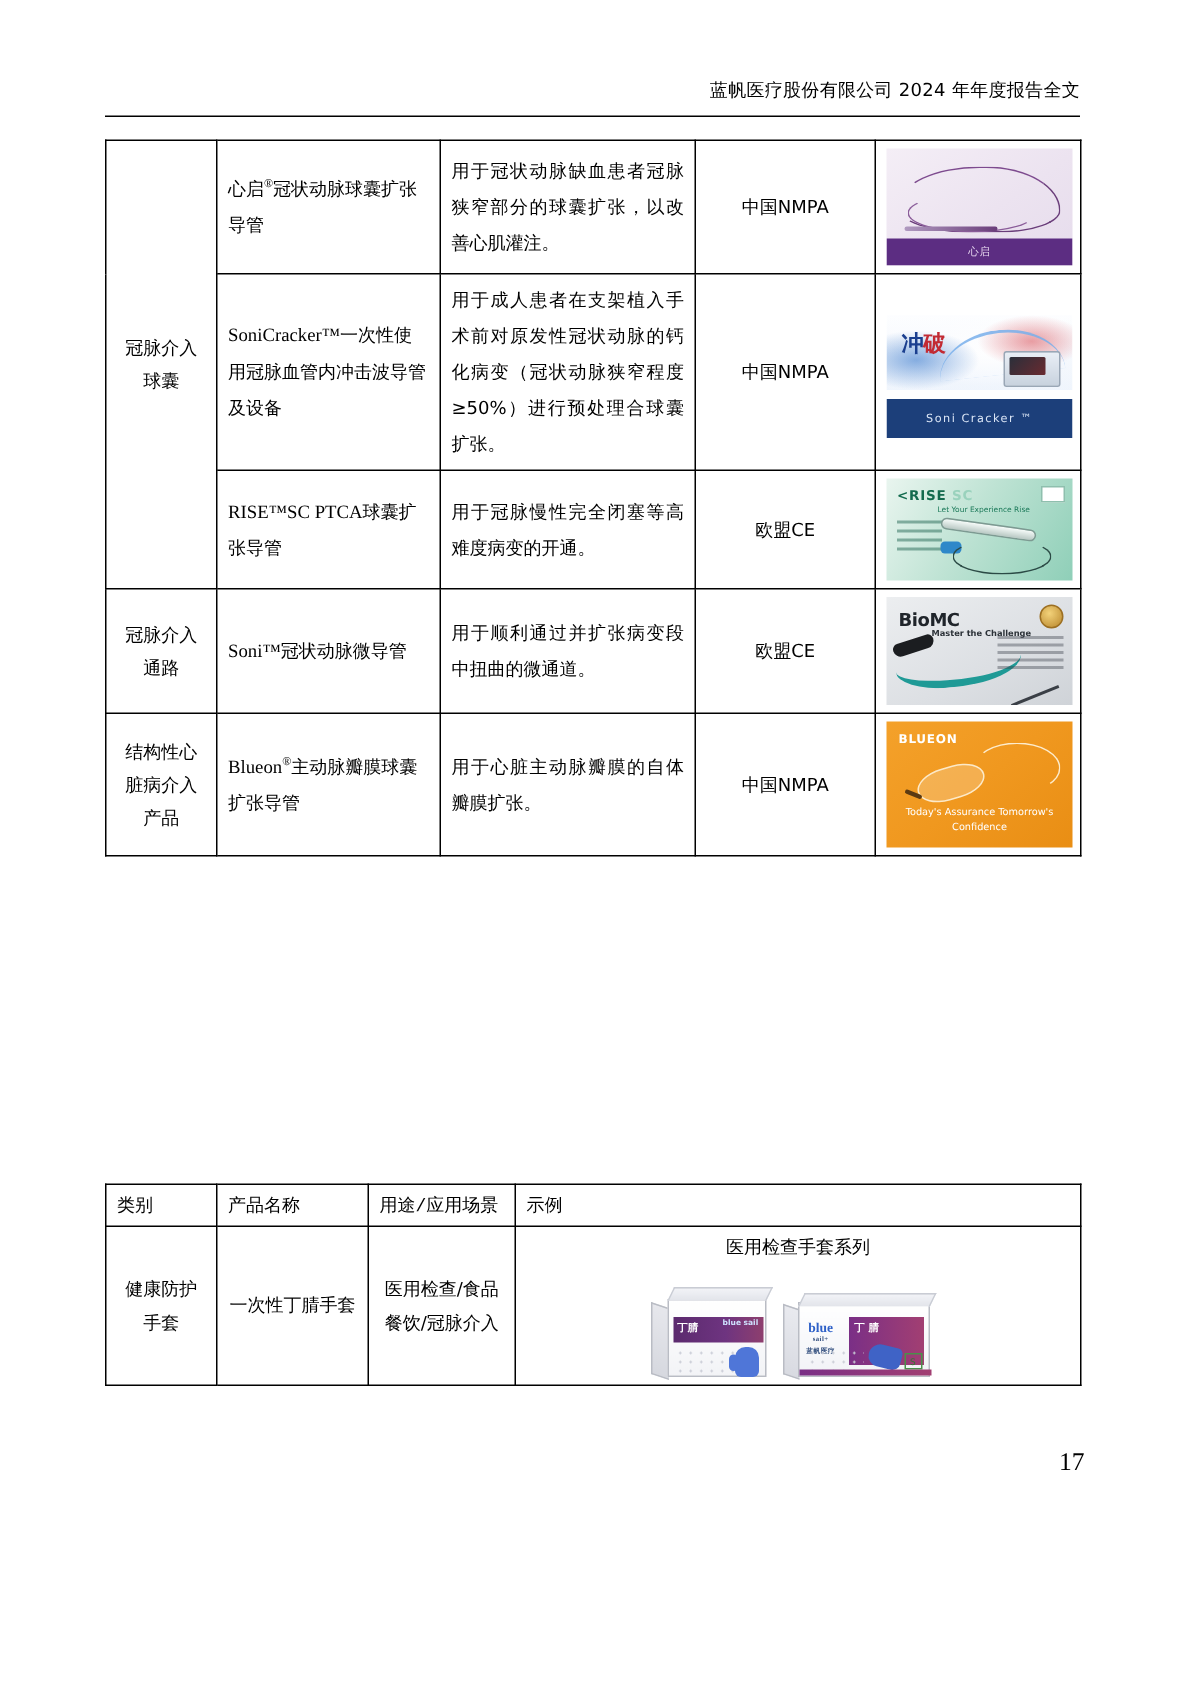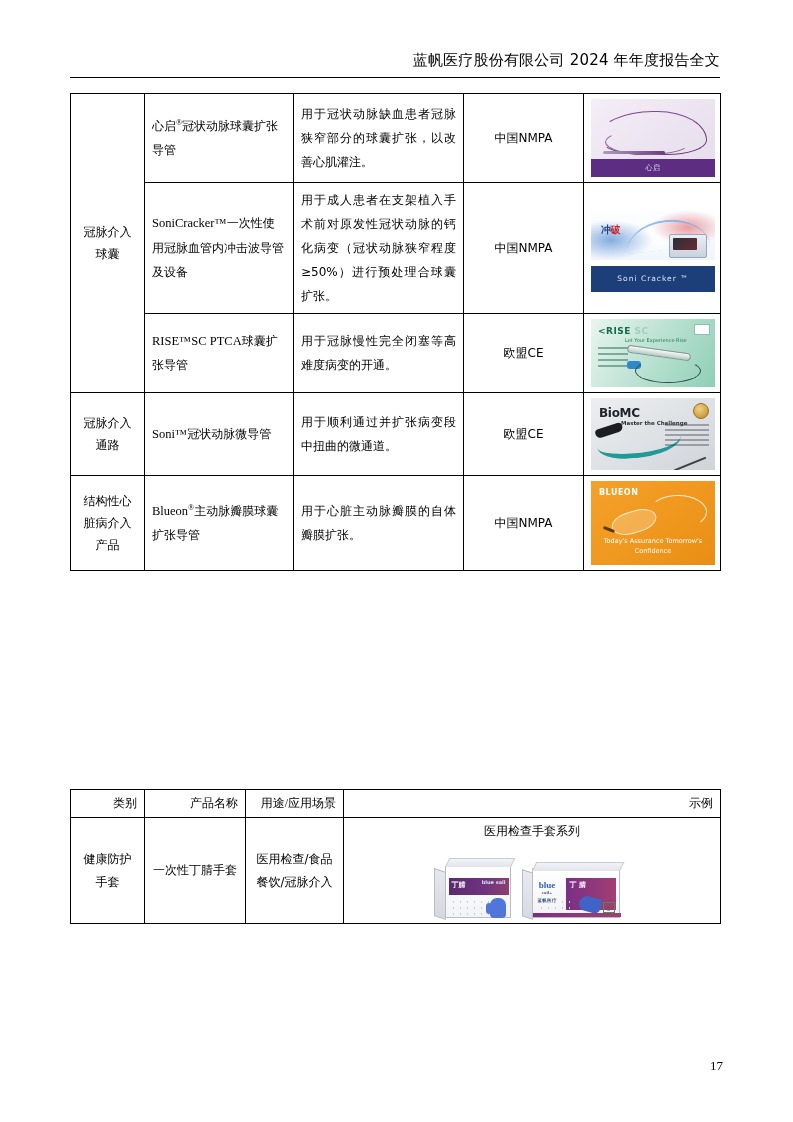--- a/index.html
+++ b/index.html
@@ -13,21 +13,21 @@
     position: relative;
     overflow: hidden;
   }
   .page { position: relative; width: 793px; height: 1122px; padding: 0; }
 
   
   .pg-header {
     position: absolute;
     left: 70px; top: 52px; width: 650px;
     text-align: right;
-    font-size: 15px;
+    font-size: 12px;
     line-height: 16px;
     font-family: "DejaVu Sans", "Liberation Sans", sans-serif;
     letter-spacing: .2px;
   }
   .header-rule {
     position: absolute;
     left: 70px; top: 77px; width: 650px;
     border-top: 1.3px solid #000;
   }
 
@@ -113,21 +113,21 @@
       linear-gradient(180deg,#ffffff,#eef4fc);
   }
   .tile-soni .swoosh {
     position: absolute; left: 34px; top: 10px; width: 84px; height: 30px;
     border-top: 2px solid rgba(120,175,235,.85);
     border-radius: 50%/100% 100% 0 0;
     transform: rotate(-6deg);
   }
   .tile-soni .hanzi {
     position: absolute; left: 10px; top: 14px;
-    font-size: 10px; font-weight: bold; color: #1b3f8f;
+    font-size: 15px; font-weight: bold; color: #1b3f8f;
     font-family: "DejaVu Sans", sans-serif; line-height: 11px;
     letter-spacing: -.5px;
   }
   .tile-soni .hanzi .r { color: #c22a33; }
   .tile-soni .device {
     position: absolute; right: 8px; top: 24px; width: 38px; height: 24px;
     background: linear-gradient(180deg,#e9eef5,#c8d2de);
     border: 1px solid #9aa7b6; border-radius: 2px;
   }
   .tile-soni .device:after {
@@ -257,22 +257,22 @@
     font-family: "DejaVu Sans", "Liberation Sans", sans-serif;
     line-height: 22px;
     text-indent: 25px;
     text-align: justify;
     margin-top: 3px;
   }
 
   
   .tbl2-wrap { position: absolute; left: 70px; top: 789px; }
   .th2 {
-    text-align: right; font-weight: bold; font-size: 12px;
-    font-family: Liberation Serif, serif;
+    text-align: left; font-weight: bold; font-size: 12px;
+    font-family: Liberation Mono, monospace;
     padding: 9px 4px;
   }
   .glove-example { text-align: center; padding: 8px 4px 10px; }
   .glove-title {
     font-size: 12px; font-family: "DejaVu Sans", "Liberation Sans", sans-serif;
     margin-bottom: 8px;
   }
   .glove-row { display: flex; justify-content: center; align-items: flex-end; gap: 21px; height: 70px; }
 
   .box { position: relative; }
@@ -362,22 +362,22 @@
     font-size: 6px; line-height: 11px; text-align: center;
     font-family: "DejaVu Sans", sans-serif;
   }
   .box-b .strip {
     position: absolute; left: 0; bottom: 0; width: 88px; height: 4px;
     background: linear-gradient(90deg,#7a2f86,#a23f72);
   }
 
   
   .pg-num {
-    position: absolute; right: 70px; top: 1058px;
-    font-size: 13px;
+    position: absolute; right: 70px; top: 965px;
+    font-size: 17px;
     font-family: "Liberation Serif", "DejaVu Serif", serif;
   }
 </style>
 </head>
 <body>
 
 <div class="page">
 
   <div class="pg-header">蓝帆医疗股份有限公司 2024 年年度报告全文</div>
   <div class="header-rule"></div>

